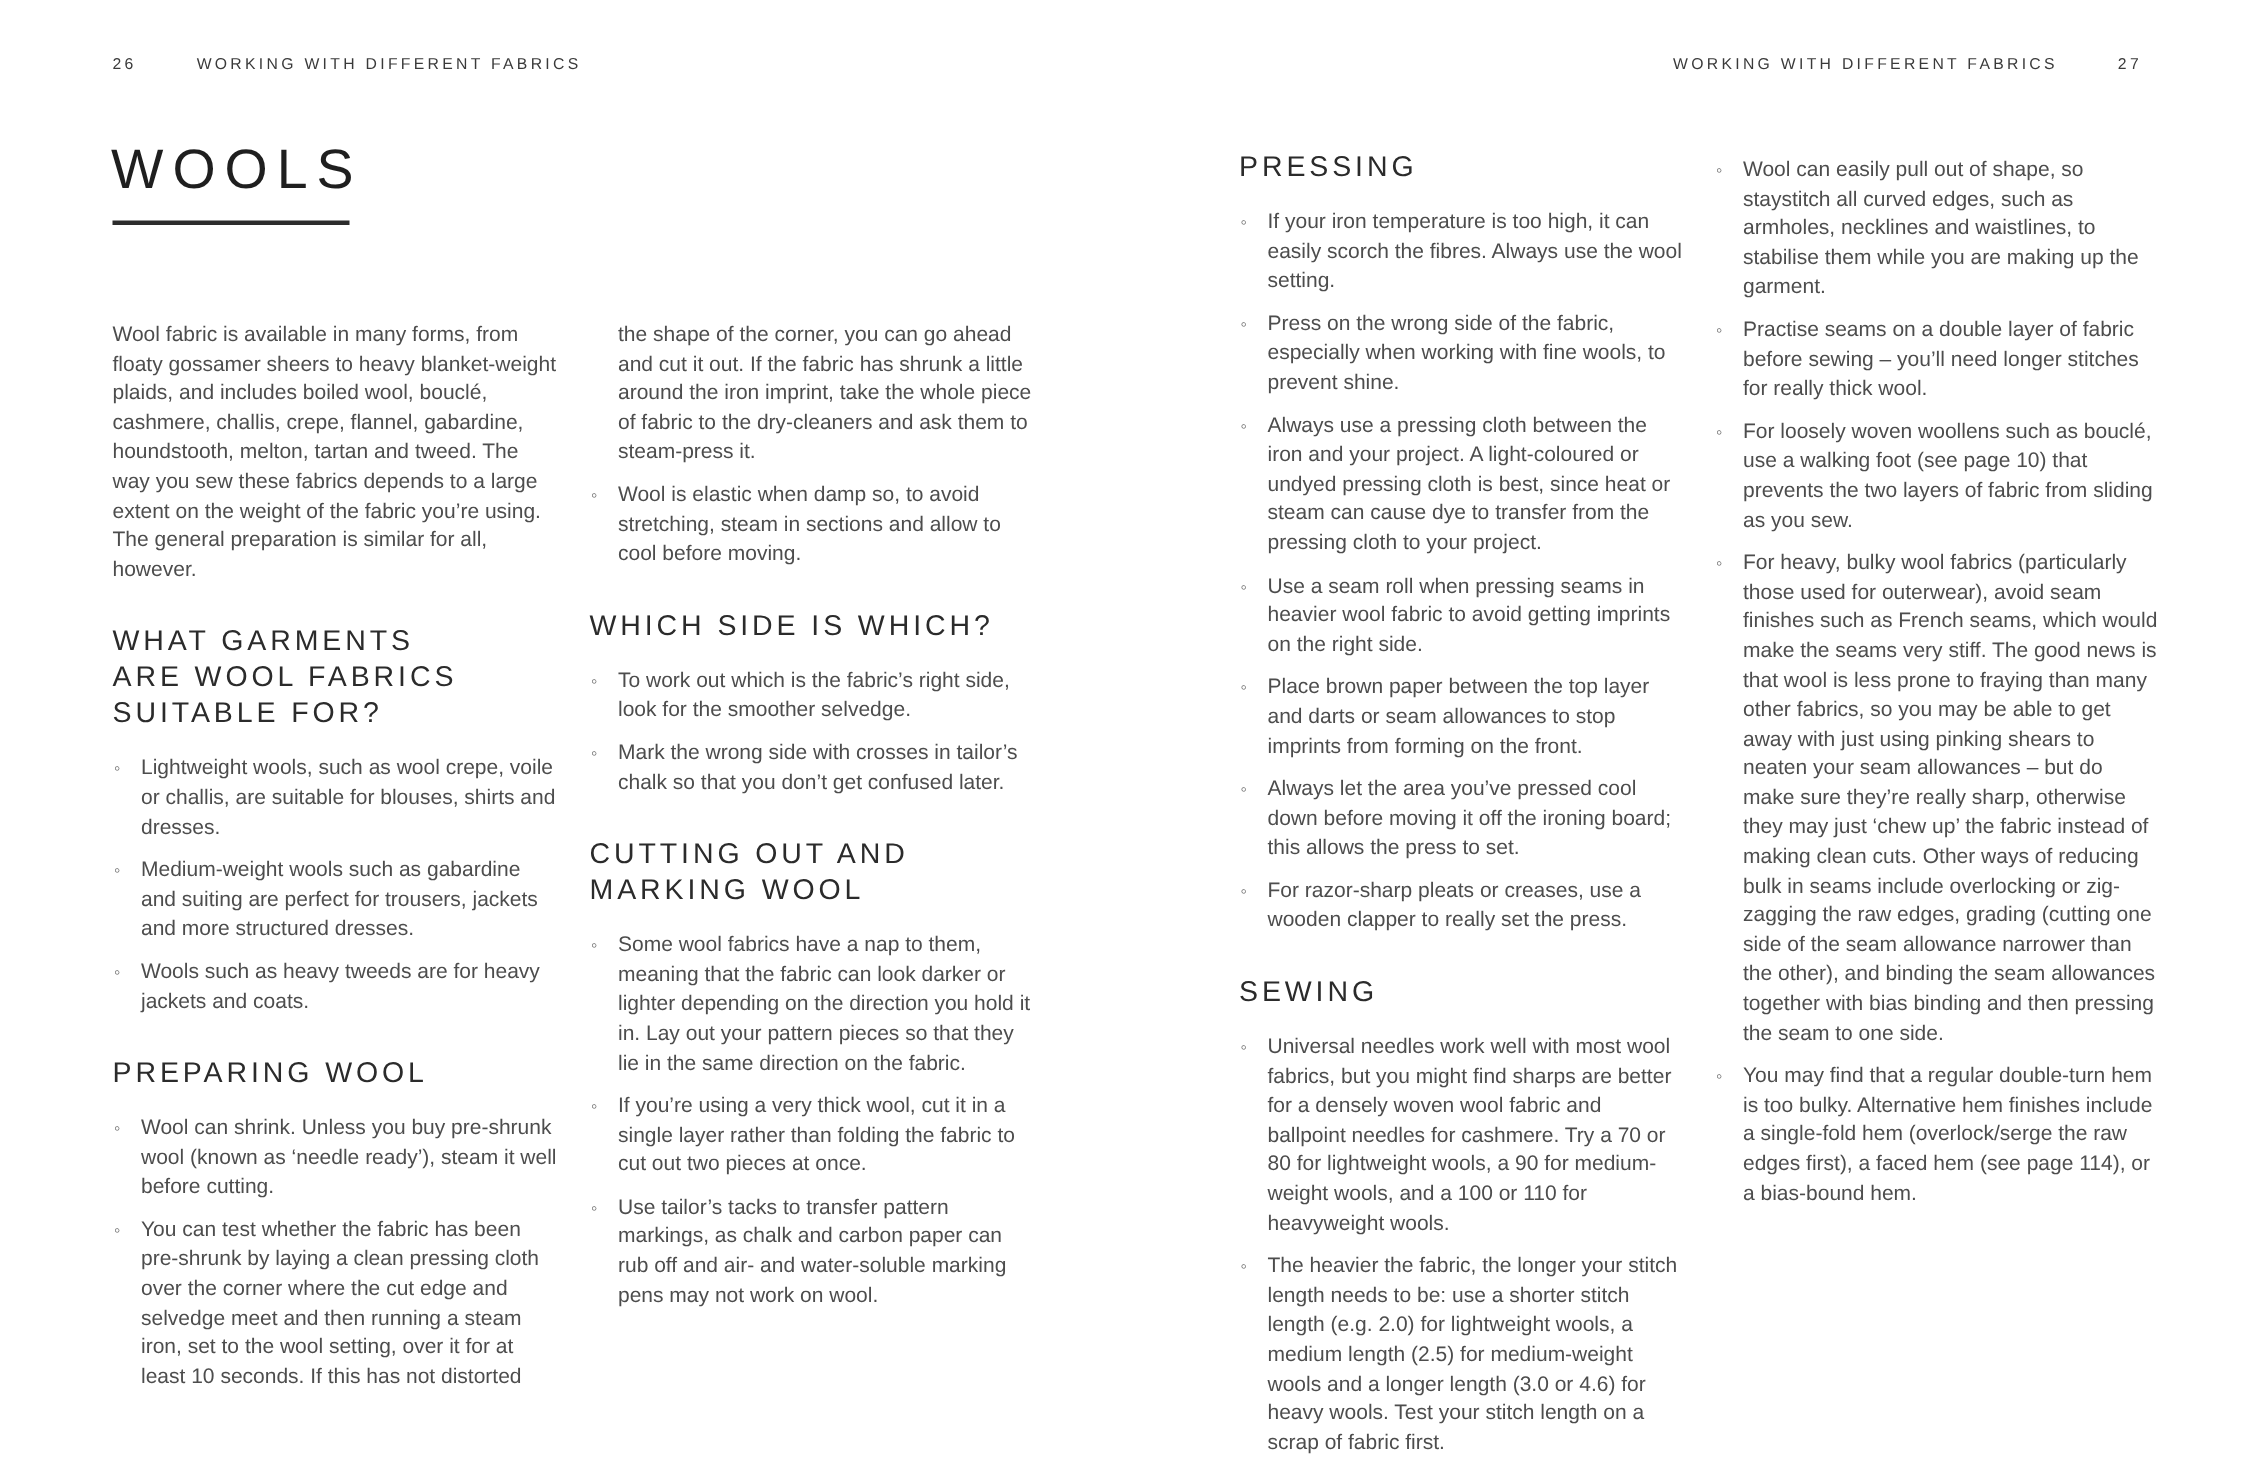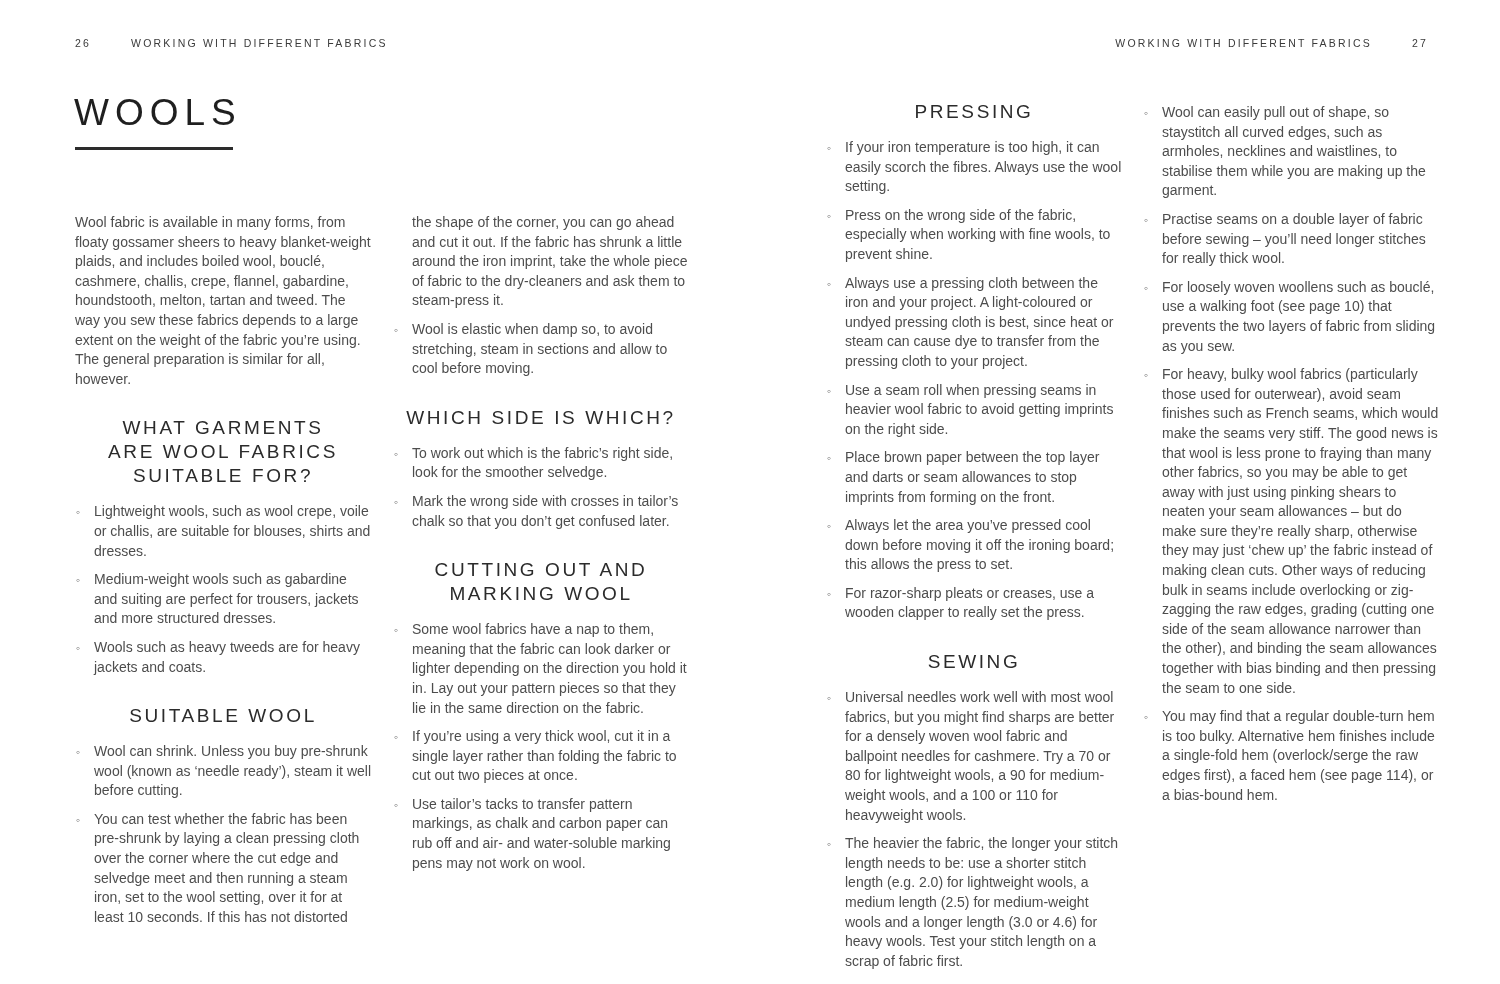--- a/index.html
+++ b/index.html
@@ -38,21 +38,20 @@
   #col3 { left:826px;  top:100px; }
   #col4 { left:1143px; top:103px; }
   .para { margin:0 0 22px 0; }
   .cont { margin:0 0 9px 0; padding-left:19px; }
   .heading {
     font-size:19px; font-weight:400;
     letter-spacing:2.6px; line-height:24px;
     color:#2b2b2b;
     margin:27px 0 14px 0;
     white-space:pre-line;
-    text-align:center;
   }
   .heading.first { margin-top:0; }
   .bullet {
     position:relative;
     padding-left:19px;
     margin:0 0 9px 0;
   }
   .marker {
     position:absolute; left:1px; top:1px;
     font-size:12px; color:#666;
@@ -87,21 +86,21 @@
   </div>
   <div class="bullet">
     <span class="marker">◦</span>
     <span>Medium-weight wools such as gabardine and suiting are perfect for trousers, jackets and more structured dresses.</span>
   </div>
   <div class="bullet">
     <span class="marker">◦</span>
     <span>Wools such as heavy tweeds are for heavy jackets and coats.</span>
   </div>
 
-  <div class="heading">SUITABLE WOOL</div>
+  <div class="heading">PREPARING WOOL</div>
 
   <div class="bullet">
     <span class="marker">◦</span>
     <span>Wool can shrink. Unless you buy pre-shrunk wool (known as ‘needle ready’), steam it well before cutting.</span>
   </div>
   <div class="bullet">
     <span class="marker">◦</span>
     <span>You can test whether the fabric has been pre-shrunk by laying a clean pressing cloth over the corner where the cut edge and selvedge meet and then running a steam iron, set to the wool setting, over it for at least 10 seconds. If this has not distorted</span>
   </div>
 </div>

